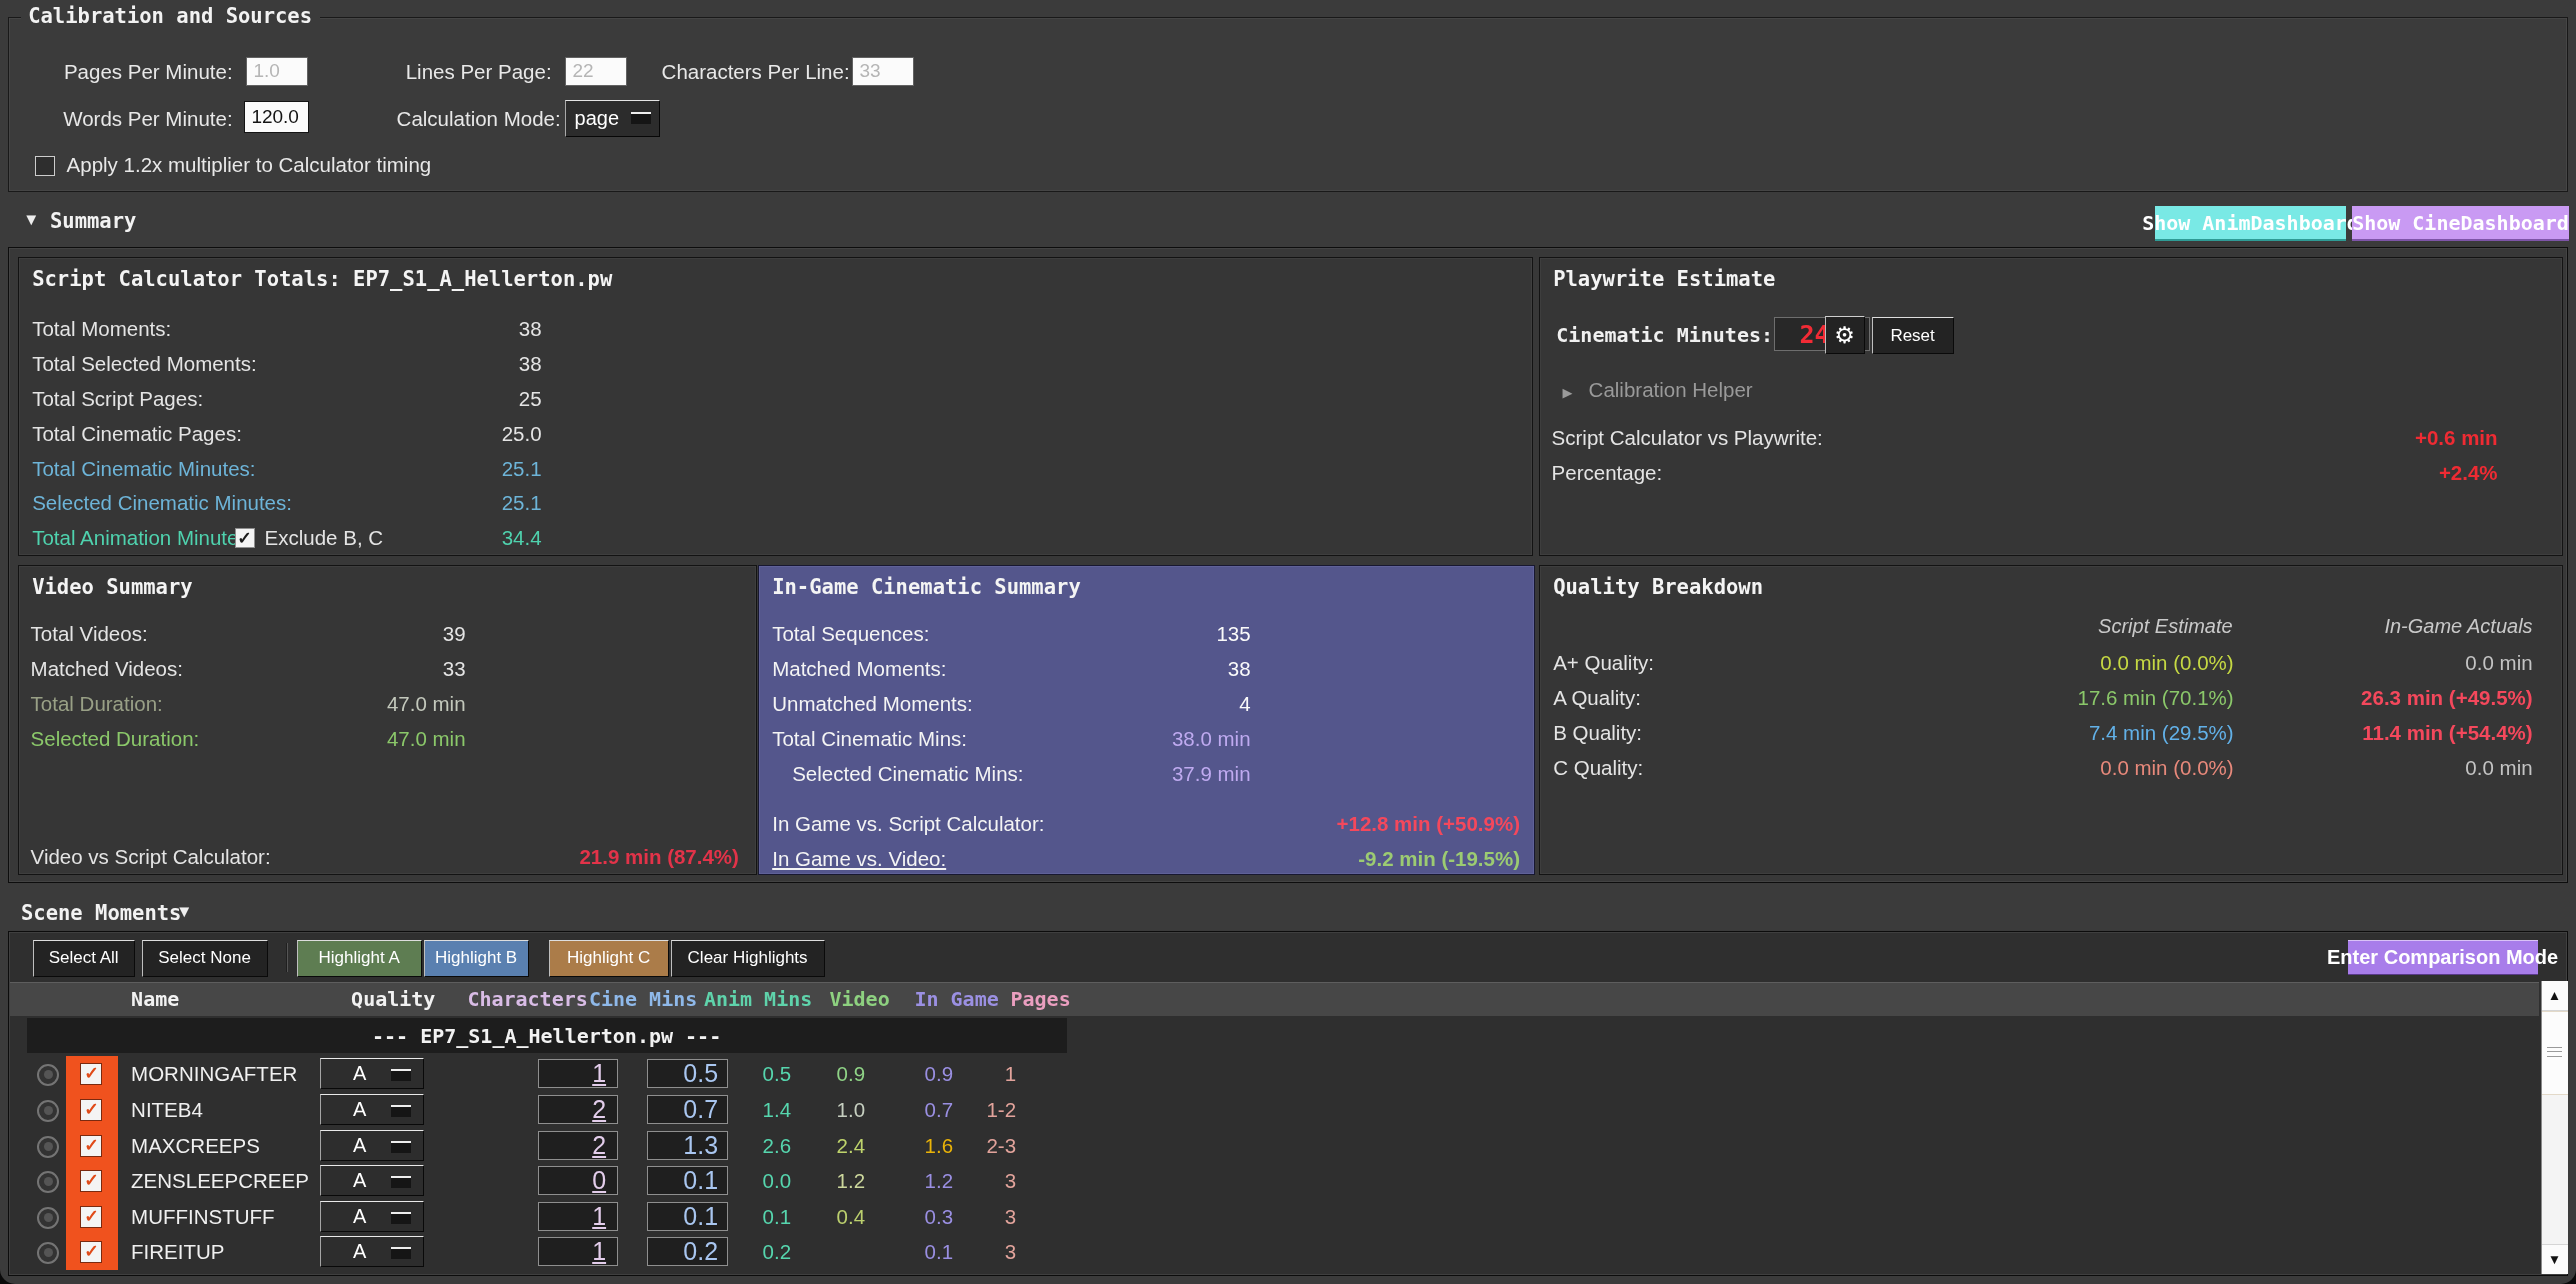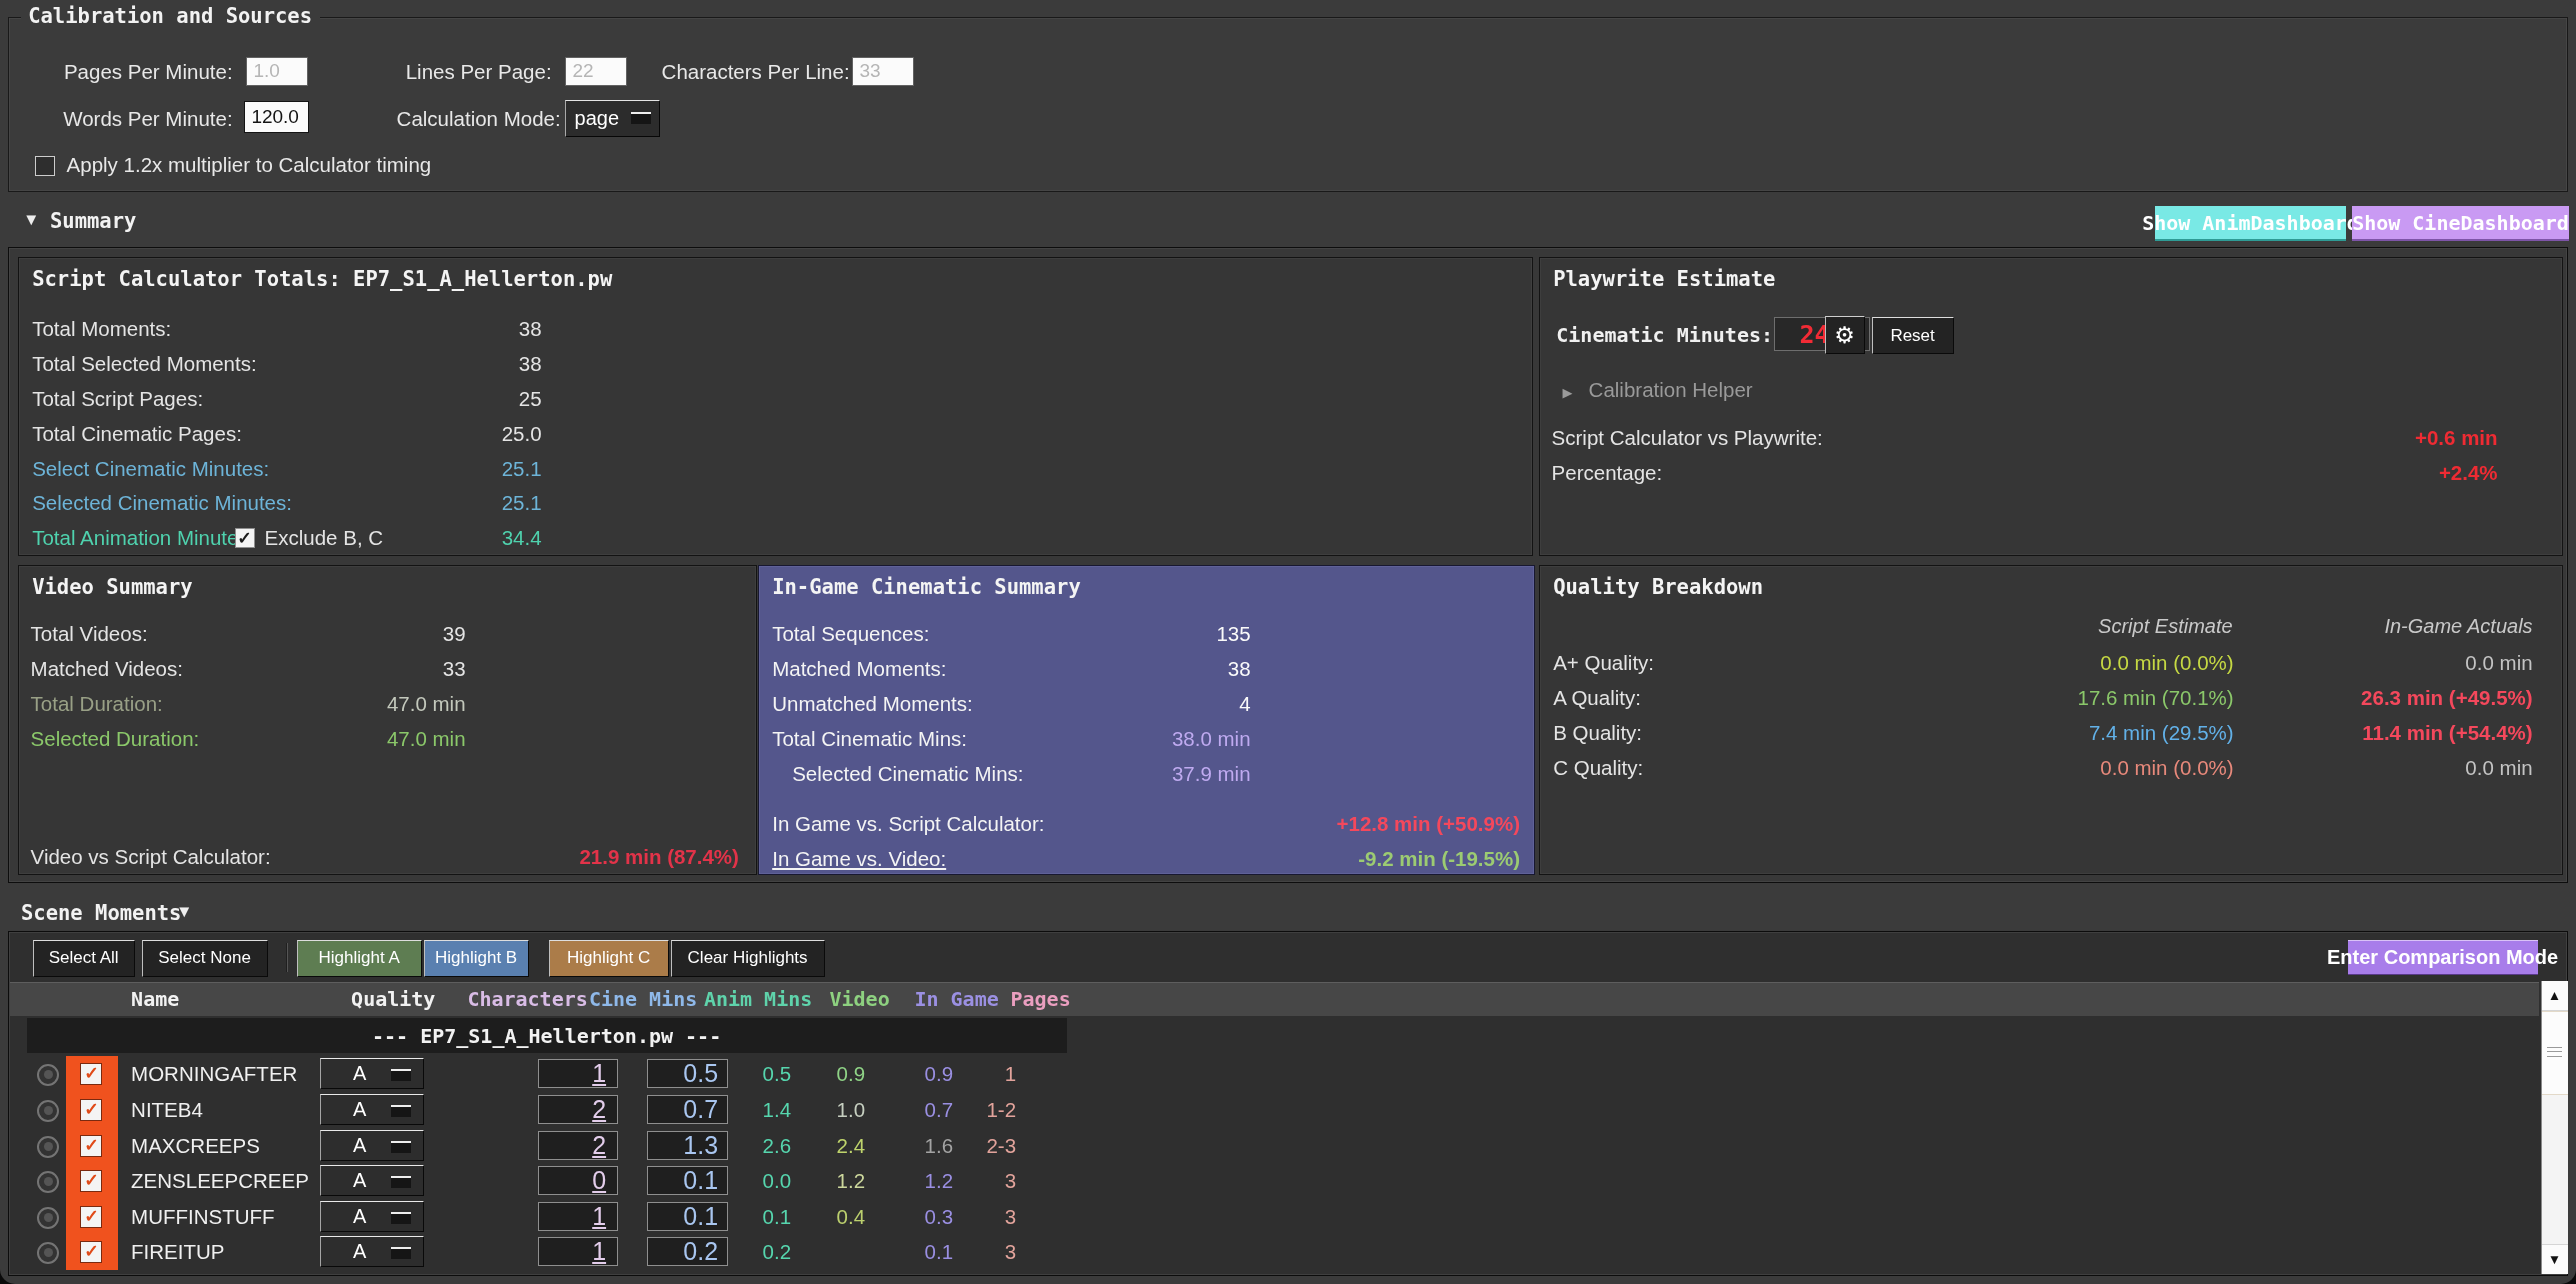--- a/index.html
+++ b/index.html
@@ -84,21 +84,21 @@
     <div class="panel" style="left:9px;top:9px;width:1513px;height:297px;">
       <div class="ptitle mono">Script Calculator Totals: EP7_S1_A_Hellerton.pw</div>
       <div class="pl" style="left:13.6px;top:59px;">Total Moments:</div>
       <div class="pv" style="left:402px;top:59px;width:121px;">38</div>
       <div class="pl" style="left:13.6px;top:94px;">Total Selected Moments:</div>
       <div class="pv" style="left:402px;top:94px;width:121px;">38</div>
       <div class="pl" style="left:13.6px;top:129px;">Total Script Pages:</div>
       <div class="pv" style="left:402px;top:129px;width:121px;">25</div>
       <div class="pl" style="left:13.6px;top:164px;">Total Cinematic Pages:</div>
       <div class="pv" style="left:402px;top:164px;width:121px;">25.0</div>
-      <div class="pl c-blue" style="left:13.6px;top:199px;">Select Cinematic Minutes:</div>
+      <div class="pl c-blue" style="left:13.6px;top:199px;">Total Cinematic Minutes:</div>
       <div class="pv c-blue" style="left:402px;top:199px;width:121px;">25.1</div>
       <div class="pl c-blue" style="left:13.6px;top:233px;">Selected Cinematic Minutes:</div>
       <div class="pv c-blue" style="left:402px;top:233px;width:121px;">25.1</div>
       <div class="pl c-teal" style="left:13.6px;top:268px;">Total Animation Minutes:</div>
       <div class="cb-white" style="left:216px;top:270px;">✓</div>
       <div class="pl" style="left:246px;top:268px;">Exclude B, C</div>
       <div class="pv c-teal" style="left:402px;top:268px;width:121px;">34.4</div>
     </div>
 
     <div class="panel" style="left:1530px;top:9px;width:1022px;height:297px;">
@@ -250,21 +250,21 @@
         <span class="droprect abs" style="left:70px;top:10px;margin:0;"></span>
       </div>
       <div class="field-box" style="left:484px;top:3px;width:67px;height:27px;padding-right:10.6px;">
           <span style="color:#e3cdeb;text-decoration:underline;">2</span>
         </div>
       <div class="field-box" style="left:593px;top:3px;width:70px;height:27px;padding-right:9px;">
           <span style="color:#a9c6f0;">1.3</span>
         </div>
       <div class="row-val" style="left:717px;width:64px;color:#56d6ae;">2.6</div>
       <div class="row-val" style="left:791px;width:64px;color:#bfd46c;">2.4</div>
-      <div class="row-val" style="left:879px;width:64px;color:#a3a3a3;">1.6</div>
+      <div class="row-val" style="left:879px;width:64px;color:#eab308;">1.6</div>
       <div class="row-val" style="left:942px;width:64px;color:#e2a39b;">2-3</div>
     </div>
 
     <div class="abs" style="left:1.5px;top:231px;width:2529px;height:36px;">
       <div class="radio" style="left:27px;top:7.6px;"></div>
       <div class="abs" style="left:56px;top:0;width:52px;height:36px;background:#f0521e;">
         <div class="cb-white" style="left:14.4px;top:6.8px;width:20px;height:20px;color:#e04a18;border-color:#7a2a10;">✓</div>
       </div>
       <div class="abs" style="left:121px;line-height:36px;font-size:20.5px;color:#f0f0f0;">ZENSLEEPCREEP</div>
       <div class="qualitybox" style="left:310px;top:2.3px;width:102px;height:29px;">

